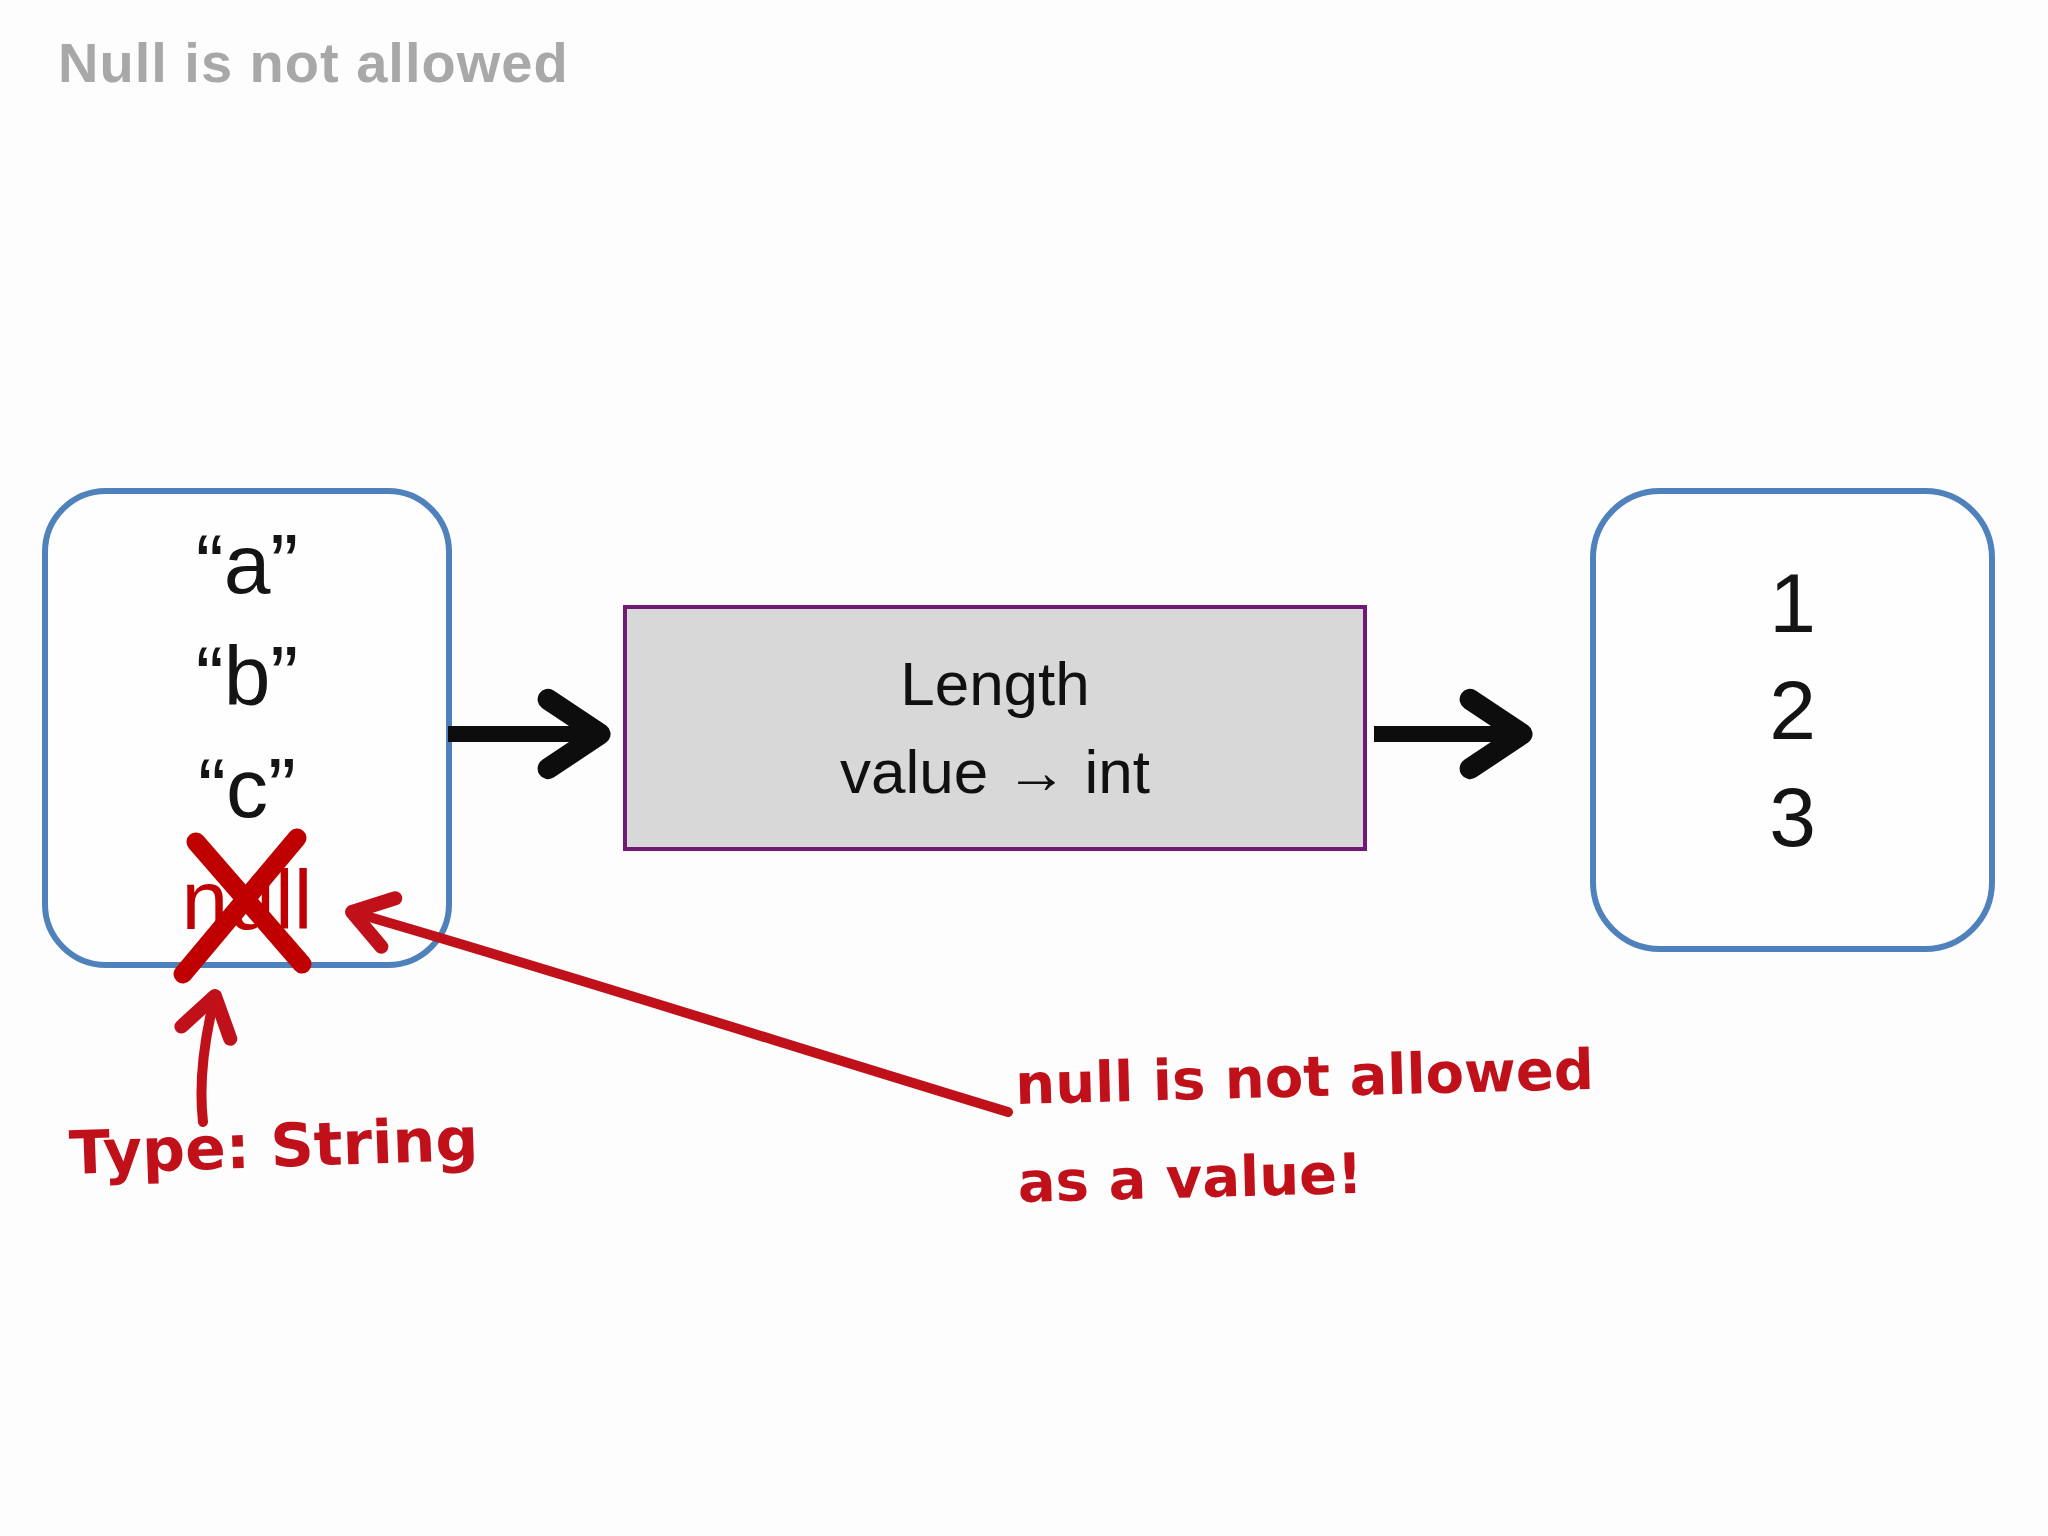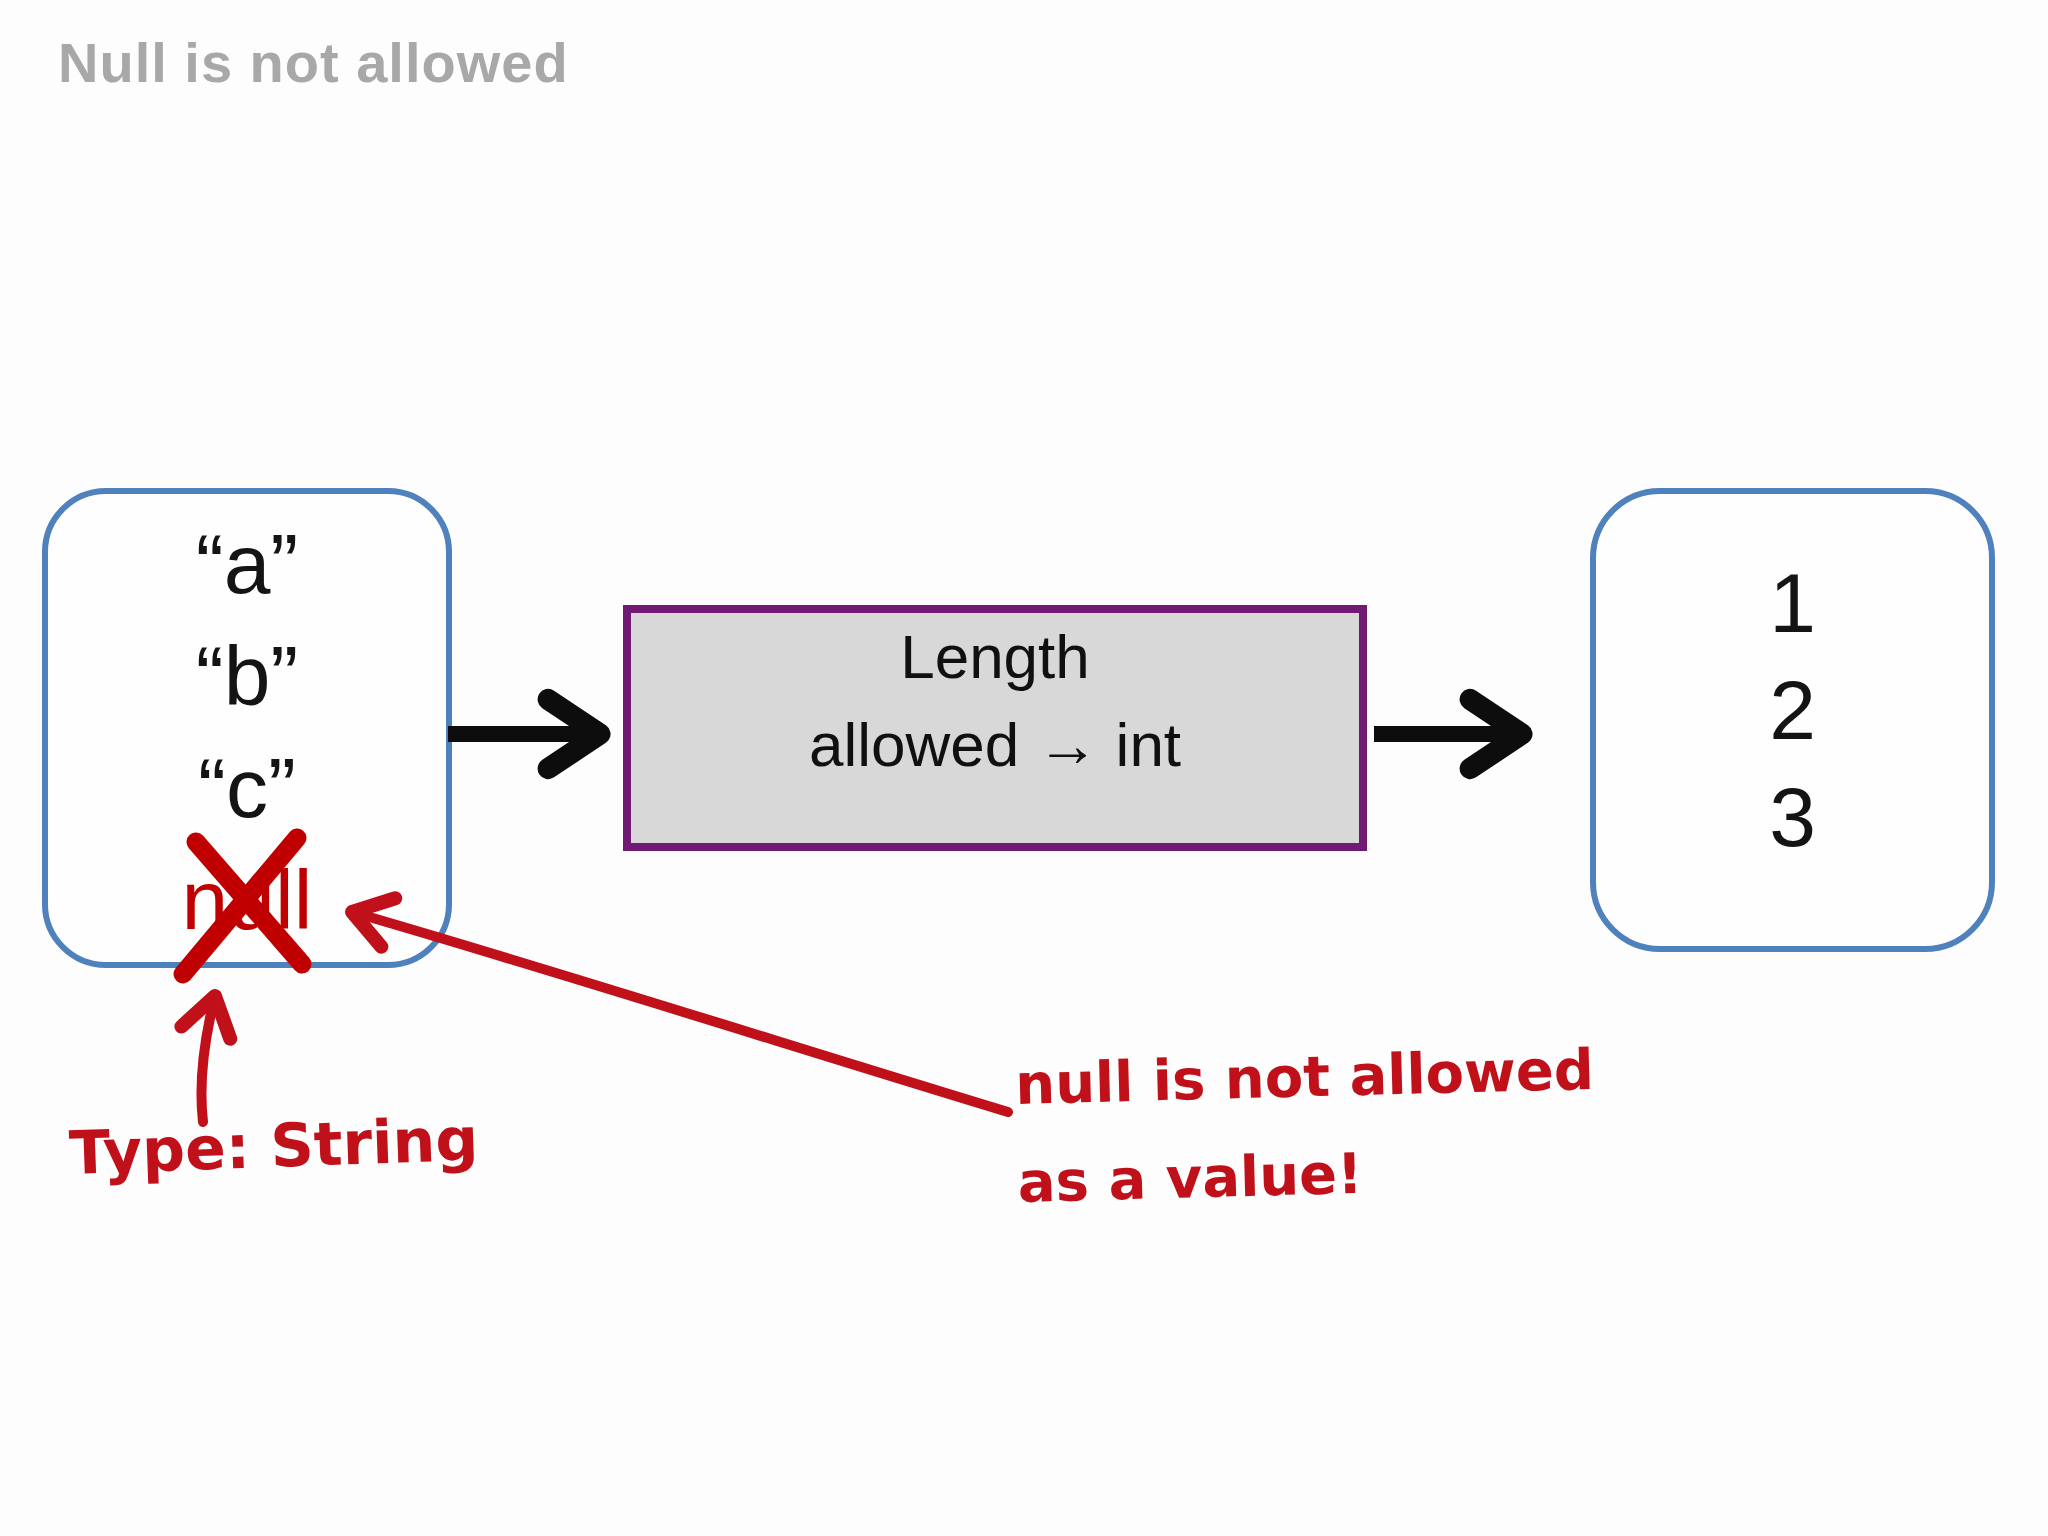--- a/index.html
+++ b/index.html
@@ -31,22 +31,22 @@
     line-height:112px;
     font-size:84px;
     color:#141414;
     white-space:nowrap;
   }
   #output-box .value-row { line-height:107px; }
   .invalid-row { color:#c00000; }
 
   #function-box {
     position:absolute; left:623px; top:605px; width:744px; height:246px;
-    background:#d8d8d8; border:8px solid #701a75; box-sizing:border-box;
-    display:flex; flex-direction:column; align-items:center;
+    background:#d8d8d8; border:4px solid #701a75; box-sizing:border-box;
+    display:flex; flex-direction:column; justify-content:center; align-items:center;
   }
   .fn-line { font-size:62px; line-height:88px; color:#101010; white-space:nowrap; }
 
   .hand {
     position:absolute;
     color:#c0101a;
     font-family:"DejaVu Sans", cursive;
     font-weight:bold;
     white-space:nowrap;
   }
@@ -64,21 +64,21 @@
 
   <div class="value-box" id="input-box">
     <div class="value-row">“a”</div>
     <div class="value-row">“b”</div>
     <div class="value-row">“c”</div>
     <div class="value-row invalid-row">null</div>
   </div>
 
   <div id="function-box">
     <div class="fn-line">Length</div>
-    <div class="fn-line">allowed → int</div>
+    <div class="fn-line">value → int</div>
   </div>
 
   <div class="value-box" id="output-box">
     <div class="value-row">1</div>
     <div class="value-row">2</div>
     <div class="value-row">3</div>
   </div>
 
   <div class="hand" id="type-label">Type: String</div>
   <div class="hand" id="null-note">

